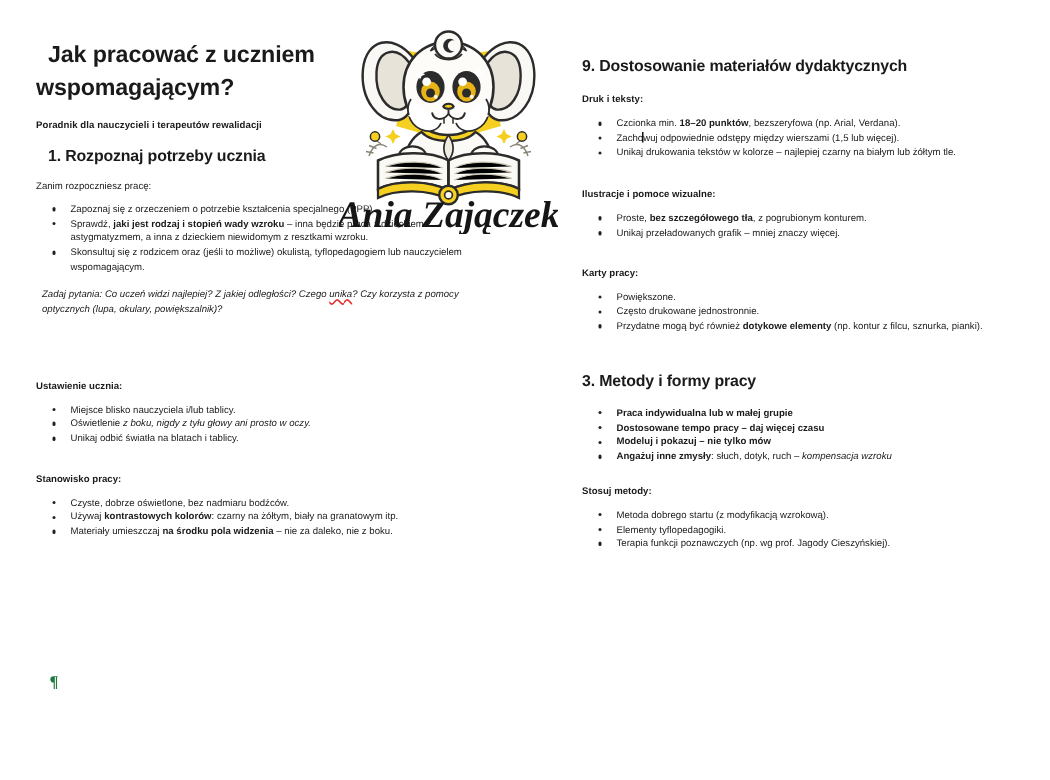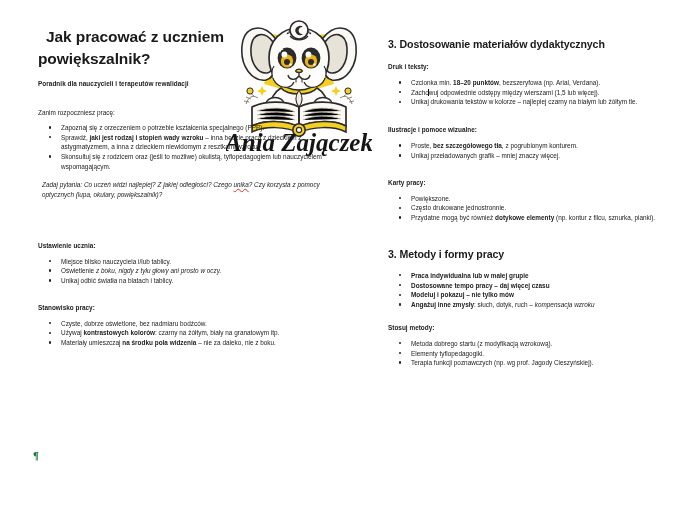--- a/index.html
+++ b/index.html
@@ -19,21 +19,21 @@
     position: absolute;
     inset: 0;
     background: #ffffff;
   }
 
   
   .col {
     position: absolute;
     top: 0;
   }
-  .col-left  { left: 38px;  width: 300px; }
+  .col-left  { left: 24px;  width: 300px; }
   .col-right { left: 388px; width: 292px; }
 
   
   .doc-title {
     font-size: 15.5px;
     font-weight: bold;
     line-height: 1.42;
     letter-spacing: -0.1px;
     margin: 0;
     padding: 0;
@@ -245,27 +245,28 @@
       <text x="73" y="143" text-anchor="middle" font-family="'Liberation Serif', serif" font-size="25" font-style="italic" font-weight="bold" fill="#151515">Ania Zajączek</text>
     </svg>
   </div>
 
   <div class="col col-left">
 
     <div style="height:26px"></div>
 
     <div class="doc-title">
       <span class="l1">Jak pracować z uczniem</span>
-      <span class="l2">powiększalnik?</span>
+      <span class="l2">wspomagającym?</span>
     </div>
 
     <p class="subtitle">Poradnik dla nauczycieli i terapeutów rewalidacji</p>
 
     <div style="height:11px"></div>
 
+    <h2 class="sec-h indent">1. Rozpoznaj potrzeby ucznia</h2>
     <div style="height:11px"></div>
     <p class="lead">Zanim rozpoczniesz pracę:</p>
     <div style="height:7px"></div>
     <ul class="bl">
       <li>Zapoznaj się z orzeczeniem o potrzebie kształcenia specjalnego (PPP).</li>
       <li>Sprawdź, <b>jaki jest rodzaj i stopień wady wzroku</b> – inna będzie praca z dzieckiem z astygmatyzmem, a inna z dzieckiem niewidomym z resztkami wzroku.</li>
       <li>Skonsultuj się z rodzicem oraz (jeśli to możliwe) okulistą, tyflopedagogiem lub nauczycielem wspomagającym.</li>
     </ul>
     <div style="height:8px"></div>
     <p class="note">Zadaj pytania: Co uczeń widzi najlepiej? Z jakiej odległości? Czego <span class="spell">unika</span>? Czy korzysta z pomocy optycznych (lupa, okulary, powiększalnik)?</p>
@@ -287,21 +288,21 @@
       <li>Czyste, dobrze oświetlone, bez nadmiaru bodźców.</li>
       <li>Używaj <b>kontrastowych kolorów</b>: czarny na żółtym, biały na granatowym itp.</li>
       <li>Materiały umieszczaj <b>na środku pola widzenia</b> – nie za daleko, nie z boku.</li>
     </ul>
   </div>
 
   <div class="col col-right">
 
     <div style="height:38px"></div>
 
-    <h2 class="sec-h">3. Dostosowanie materiałów dydaktycznych</h2>
+    <h2 class="sec-h">9. Dostosowanie materiałów dydaktycznych</h2>
     <div style="height:13px"></div>
     <p class="lead b">Druk i teksty:</p>
     <div style="height:8px"></div>
     <ul class="bl">
       <li>Czcionka min. <b>18–20 punktów</b>, bezszeryfowa (np. Arial, Verdana).</li>
       <li>Zacho<span class="caret"></span>wuj odpowiednie odstępy między wierszami (1,5 lub więcej).</li>
       <li>Unikaj drukowania tekstów w kolorze – najlepiej czarny na białym lub żółtym tle.</li>
     </ul>
     <div style="height:19px"></div>
     <p class="lead b">Ilustracje i pomoce wizualne:</p>

